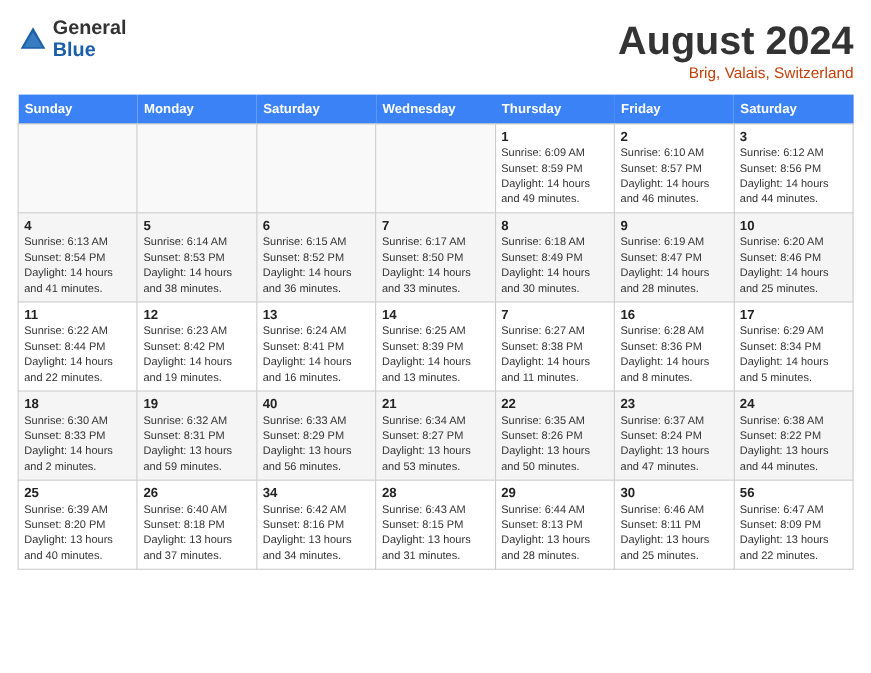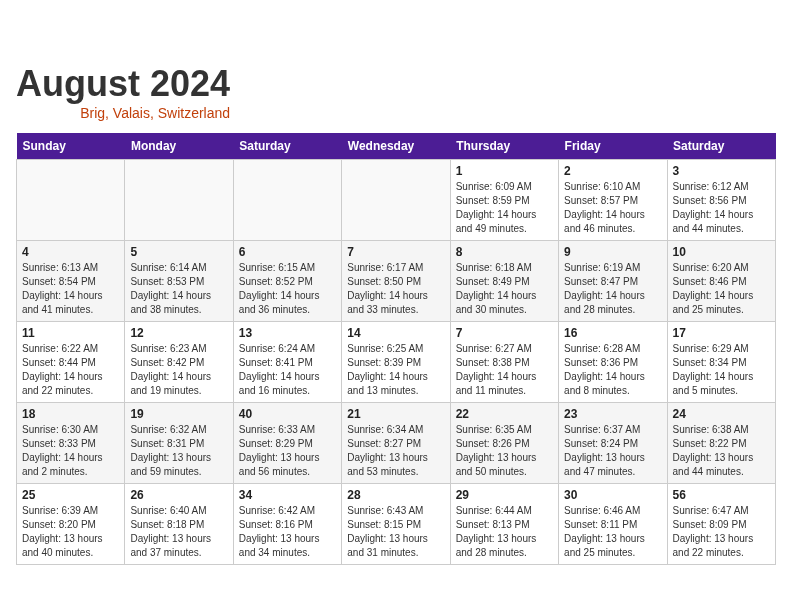--- a/index.html
+++ b/index.html
@@ -27,38 +27,37 @@
     }
     .logo-text .general { color: #333; }
     .logo-text .blue { color: #1a5fa8; }
     .logo-icon {
       width: 28px;
       height: 28px;
       margin-right: 4px;
     }
     .title-block {
       text-align: right;
-      margin-top: 47px;
     }
     .month-title {
       font-size: 36px;
       font-weight: bold;
       color: #333;
     }
     .subtitle {
       font-size: 14px;
       color: #c2410c;
     }
     table {
       width: 100%;
       border-collapse: collapse;
       font-size: 11px;
     }
     thead tr th {
-      background-color: #4c1d95;
+      background-color: #3b82f6;
       color: #fff;
       text-align: left;
       padding: 6px 6px;
       font-size: 12px;
       font-weight: bold;
     }
     tbody tr td {
       border: 1px solid #ccc;
       vertical-align: top;
       padding: 4px 5px;
@@ -81,20 +80,30 @@
       line-height: 1.4;
     }
     td.empty {
       background: #f9f9f9;
     }
   </style>
 </head>
 <body>
 
 <div class="header">
+  <div class="logo">
+    <svg class="logo-icon" viewBox="0 0 40 40">
+      <polygon points="20,4 36,32 4,32" fill="#1a5fa8"></polygon>
+      <polygon points="20,10 32,30 8,30" fill="#5599d8" opacity="0.5"></polygon>
+    </svg>
+    <div class="logo-text">
+      <div class="general">General</div>
+      <div class="blue">Blue</div>
+    </div>
+  </div>
   <div class="title-block">
     <div class="month-title">August 2024</div>
     <div class="subtitle">Brig, Valais, Switzerland</div>
   </div>
 </div>
 
 <table>
   <thead>
     <tr>
     <th>Sunday</th>

